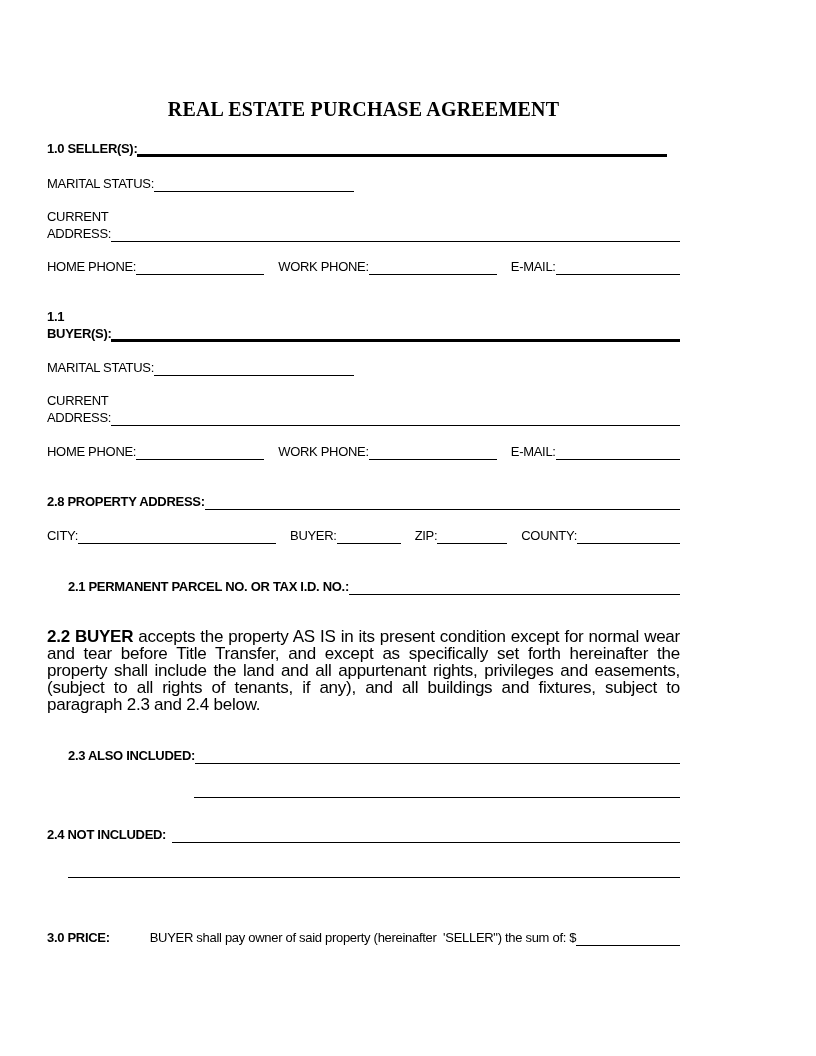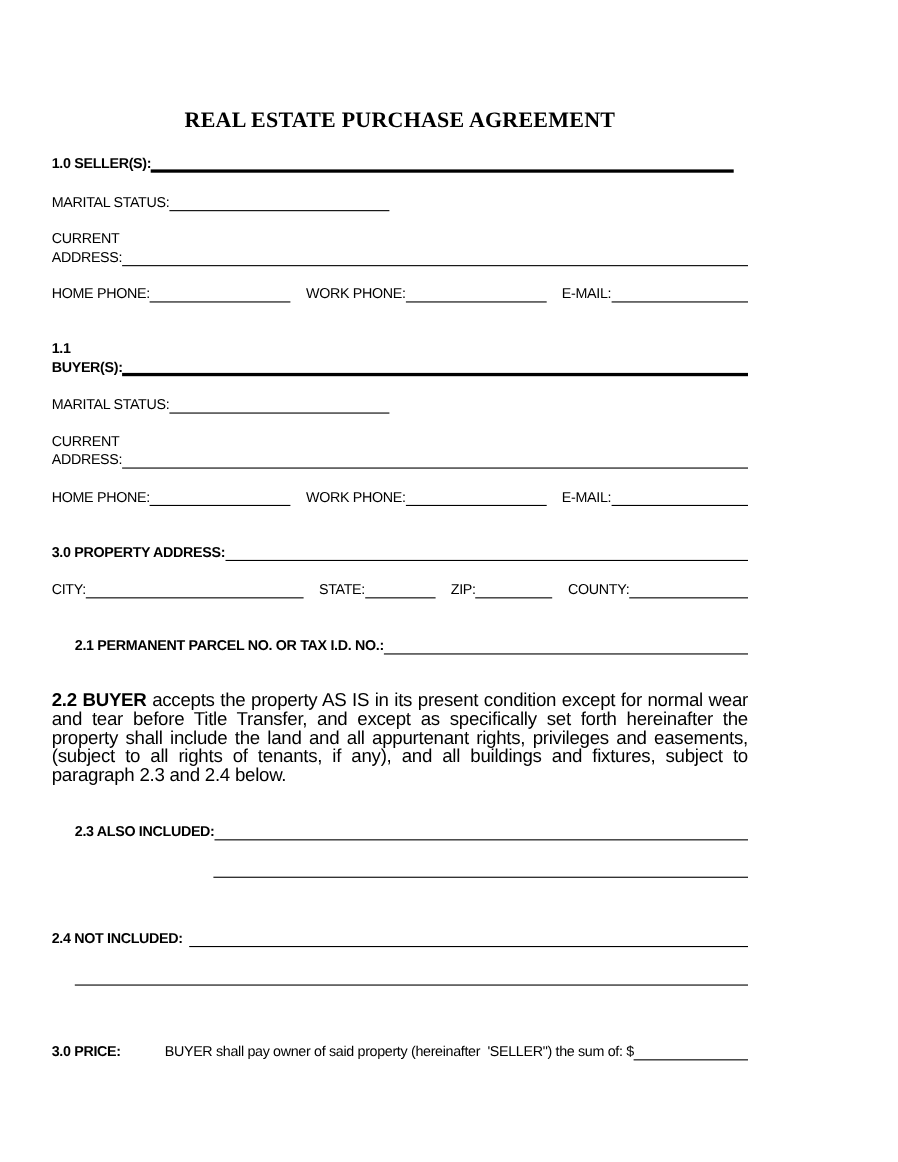--- a/index.html
+++ b/index.html
@@ -61,21 +61,21 @@
     margin-left: 147px;
   }
   
   .mt-16 { margin-top: 16px; }
   .mt-17 { margin-top: 17px; }
   .mt-18 { margin-top: 18px; }
   .mt-19 { margin-top: 19px; }
   .mt-32 { margin-top: 51px; }
   .mt-33 { margin-top: 33px; }
   .mt-34 { margin-top: 34px; margin-left: 21px; }
-  .mt-35 { margin-top: 46px; }
+  .mt-35 { margin-top: 28px; }
 </style>
 </head>
 <body>
 
 <div class="page">
 
   <div class="title">REAL ESTATE PURCHASE AGREEMENT</div>
 
   <div class="row mt-19">
     <span class="lbl b">1.0 SELLER(S):</span>
@@ -134,28 +134,28 @@
   <div class="row mt-17">
     <span class="lbl">HOME PHONE:</span>
     <span class="fill w-phone"></span>
     <span class="lbl gap">WORK PHONE:</span>
     <span class="fill w-phone"></span>
     <span class="lbl gap">E-MAIL:</span>
     <span class="fill grow"></span>
   </div>
 
   <div class="row mt-33">
-    <span class="lbl b">3.0 PROPERTY ADDRESS:</span>
+    <span class="lbl b">2.8 PROPERTY ADDRESS:</span>
     <span class="fill grow"></span>
   </div>
 
   <div class="row mt-17">
     <span class="lbl">CITY:</span>
     <span class="fill w-city"></span>
-    <span class="lbl gap">STATE:</span>
+    <span class="lbl gap">BUYER:</span>
     <span class="fill w-state"></span>
     <span class="lbl gap">ZIP:</span>
     <span class="fill w-zip"></span>
     <span class="lbl gap">COUNTY:</span>
     <span class="fill grow"></span>
   </div>
 
   <div class="row mt-34">
     <span class="lbl b">2.1 PERMANENT PARCEL NO. OR TAX I.D. NO.:</span>
     <span class="fill grow"></span>

